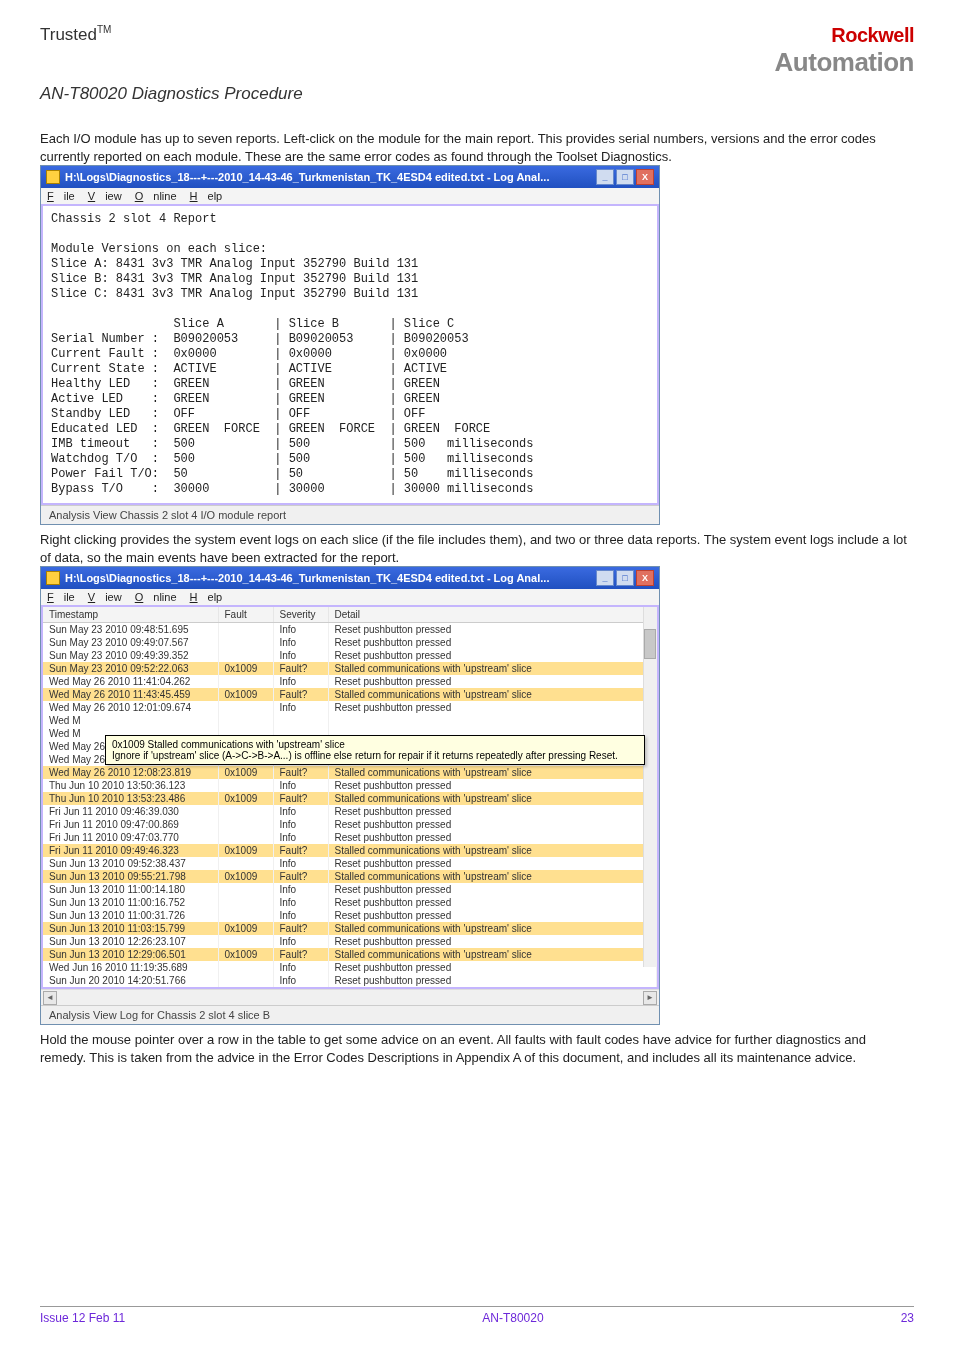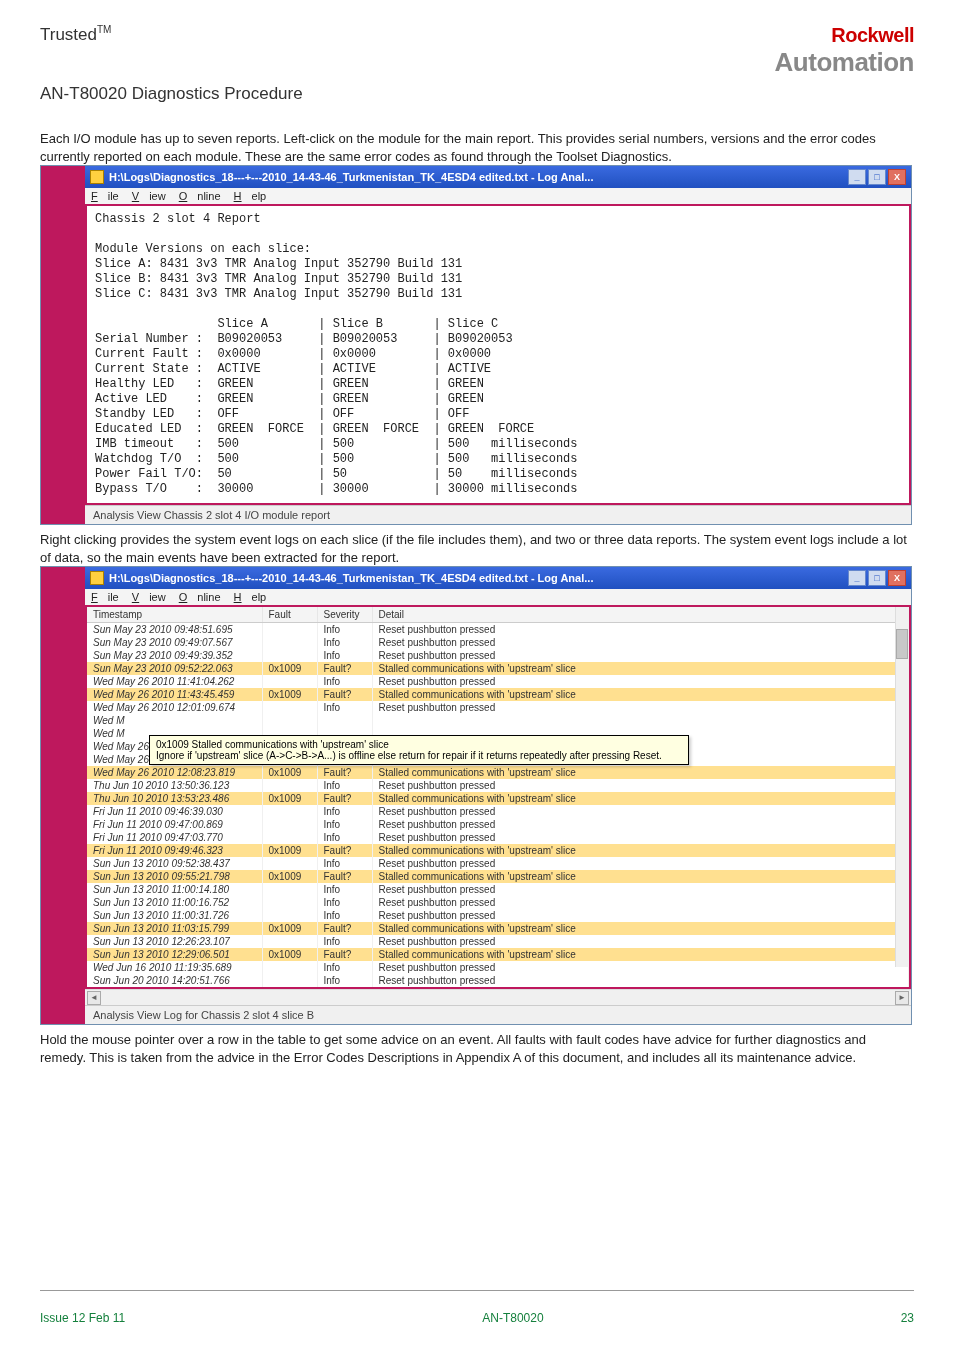--- a/index.html
+++ b/index.html
@@ -10,30 +10,29 @@
     padding: 24px 40px 40px 40px;
     font-size: 13px;
     color: #333;
   }
   .top-row { display: flex; justify-content: space-between; align-items: flex-start; margin-bottom: 6px; gap: 24px; }
   .trademark { font-size: 17px; }
   .trademark sup { font-size: 10px; }
   .logo { text-align: right; font-family: Arial, sans-serif; font-weight: 900; }
   .logo .rock { color: #c00; font-size: 20px; letter-spacing: -0.5px; }
   .logo .auto { color: #888; font-size: 26px; letter-spacing: -0.5px; }
-  .doc-title { font-size: 17px; margin: 4px 0 26px 0; font-weight: normal; }
+  .doc-title { font-size: 17px; margin: 4px 0 26px 0; font-weight: normal; font-style: italic; }
   .body-text { font-size: 13px; color: #222; line-height: 1.35; margin: 0 0; }
 
   .app-window {
     border: 1px solid #7090b0;
-    background: #be185d;
-    width: 872px;
+    background: #c4b5fd;
+    width: 620px;
     font-size: 11px;
     margin-bottom: 6px;
-    padding-left: 44px;
   }
   .titlebar {
     background: linear-gradient(#3a6ae0, #2050c0);
     color: #fff;
     padding: 3px 5px;
     display: flex; align-items: center; justify-content: space-between;
     font-weight: bold;
   }
   .titlebar .left { display: flex; align-items: center; gap: 5px; }
   .tb-icon { width: 14px; height: 14px; background: #ffd040; border: 1px solid #aa8000; display: inline-block; }
@@ -43,40 +42,40 @@
   .menubar { background: #f4f4f4; padding: 2px 6px; font-size: 11px; color: #222; }
   .menubar span { margin-right: 10px; }
   .menubar .u { text-decoration: underline; }
   .content-area { background: #fff; margin: 2px; padding: 6px 8px; }
   .mono { font-family: "Courier New", monospace; font-size: 12px; white-space: pre; color: #222; line-height: 1.25; }
   .statusbar { background: #f0f0f0; border-top: 1px solid #ccc; padding: 3px 8px; font-size: 11px; color: #444; }
   .log-table { width: 100%; border-collapse: collapse; font-size: 10px; }
   .log-table th { background: #f4f4f4; text-align: left; padding: 2px 6px; border-bottom: 1px solid #ccc; border-right: 1px solid #e6e6e6; color:#333; font-weight:normal;margin-left:26px; }
   .log-table td { padding: 1px 6px; border-right: 1px solid #f0f0f0; color: #333; }
   .log-table tr.fault td { background: #ffe090; }
-  .log-table td.ts { width: 175px; font-style: italic; }
+  .log-table td.ts { width: 175px; }
   .log-table td.fcode { width: 55px; }
   .log-table td.sev { width: 55px; }
   .tooltip {
     position: absolute;
     background: #ffffe1;
     border: 1px solid #000;
     padding: 3px 6px;
     font-size: 10px;
     color: #000;
     box-shadow: 2px 2px 3px rgba(0,0,0,.2);
     z-index: 5;
     width: 540px;
   }
   .log-wrap { position: relative; background:#fff; margin:2px; max-height: 480px; overflow: hidden; }
   .scroll-hint { position:absolute; right:0; top:0; bottom:20px; width:14px; background:#f0f0f0; border-left:1px solid #ddd; }
   .scroll-thumb { position:absolute; right:1px; top:22px; width:12px; height:30px; background:#c8c8c8; border:1px solid #aaa; }
   .hscroll { background:#f0f0f0; border-top:1px solid #ddd; display:flex; justify-content:space-between; padding:0 2px; height:16px; align-items:center; }
   .hscroll .arrow { width:14px; height:14px; border:1px solid #aaa; background:#e8e8e8; font-size:8px; display:flex;align-items:center;justify-content:center;color:#666;}
-  .footer { position: fixed; bottom: 26px; left: 40px; right: 40px; width: 874px; display:flex; justify-content:space-between; border-top:1px solid #999; padding-top:20px; font-size:12px; color:#15803d;}
+  .footer { position: fixed; bottom: 26px; left: 40px; right: 40px; width: 874px; display:flex; justify-content:space-between; border-top:1px solid #999; padding-top:4px; font-size:12px; color:#6d28d9;}
 </style>
 </head>
 <body>
 
 <div class="top-row">
   <div>
     <div class="trademark"><span>Trusted</span><sup>TM</sup></div>
   </div>
   <div class="logo">
     <div class="rock">Rockwell</div>

